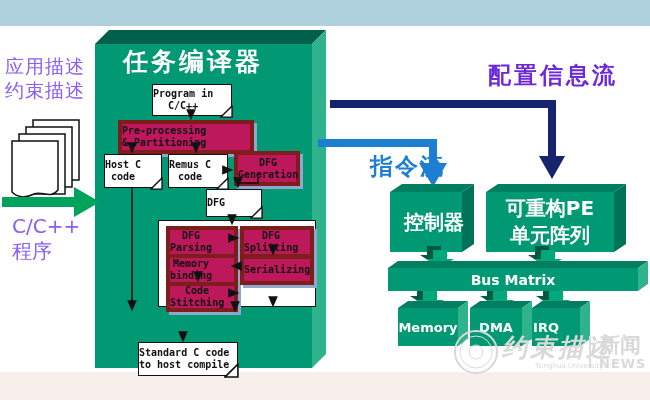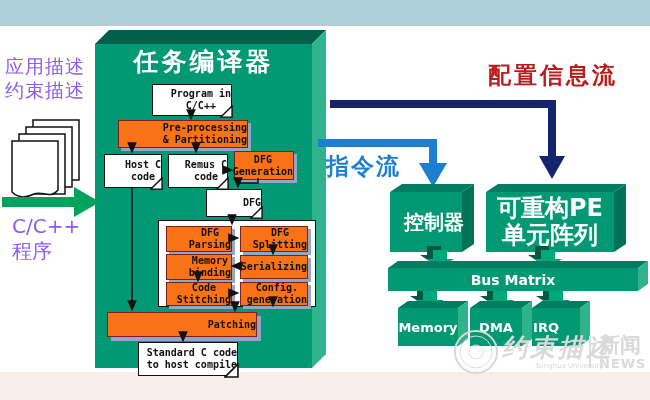--- a/index.html
+++ b/index.html
@@ -5,36 +5,36 @@
   html,body{margin:0;padding:0;}
   .stage{position:relative;width:650px;height:400px;background:#ffffff;overflow:hidden;
          font-family:"DejaVu Sans","Liberation Sans",sans-serif;}
   .abs{position:absolute;}
   .top-bar{left:0;top:0;width:650px;height:26px;background:#aed0dd;}
   .bottom-bar{left:0;top:372px;width:650px;height:28px;background:#f8efec;}
   .bgsvg{left:0;top:0;width:650px;height:400px;pointer-events:none;}
   .arrowsvg{left:0;top:0;width:650px;height:400px;pointer-events:none;z-index:6;}
 
   
-  .doc,.proc{position:absolute;display:flex;align-items:center;justify-content:flex-end;
+  .doc,.proc{position:absolute;display:flex;align-items:center;justify-content:flex-start;
         text-align:center;font-family:"DejaVu Sans Mono","Liberation Mono",monospace;
         font-weight:bold;font-size:10px;line-height:12px;white-space:pre-line;color:#111;z-index:4;}
   .doc{background:#fff;border:1.5px solid #111;}
-  .proc{background:#f97316;border:1px solid #7f1d1d;box-shadow:3px 3px 0 #8fa6cd;}
+  .proc{background:#be185d;border:4px solid #7f1d1d;box-shadow:3px 3px 0 #8fa6cd;}
   .container-box{position:absolute;left:158px;top:220px;width:156px;height:85px;
         background:#fff;border:1.5px solid #111;z-index:3;}
   .fold{position:absolute;right:-2px;bottom:-3px;}
 
   
   .glabel{position:absolute;color:#fff;font-weight:bold;display:flex;flex-direction:column;
         align-items:center;justify-content:center;text-align:center;z-index:5;white-space:pre-line;}
 
   .cn-green{position:absolute;color:#8b5cf6;font-weight:normal;white-space:pre-line;z-index:5;}
-  .title{position:absolute;left:95px;top:45px;width:217px;text-align:center;color:#fff;
-        font-weight:bold;font-size:25px;letter-spacing:3px;z-index:5;}
+  .title{position:absolute;left:95px;top:45px;width:217px;color:#fff;
+        font-weight:bold;font-size:25px;letter-spacing:3px;z-index:5;padding-left:28px;}
   .flowlabel{position:absolute;font-weight:bold;font-size:23px;z-index:5;letter-spacing:2px;}
 
   
   .wm{position:absolute;color:#d9d9d9;z-index:7;}
 </style>
 </head>
 <body>
 
 <div class="stage">
 
@@ -188,28 +188,21 @@
     <span>Memory
 binding</span>
   </div>
   <div class="proc" style="left:240px;top:255px;width:66px;height:22px;">
     <span>Serializing</span>
   </div>
   <div class="proc" style="left:166px;top:282px;width:64px;height:22px;">
     <span>Code
 Stitching</span>
   </div>
-  <div class="proc" style="left:240px;top:282px;width:66px;height:22px;">
-    <span>Config.
-generation</span>
-  </div>
-
-  <div class="proc" style="left:107px;top:312px;width:148px;height:23px;box-shadow:4px 4px 0 #8fa6cd;">
-    <span>Patching</span>
-  </div>
+
 
   <div class="doc" style="left:138px;top:342px;width:98px;height:32px;">
     <span>Standard C code
 to host compile</span>
     <svg class="fold" width="15" height="15" viewBox="0 0 14 14">
         <path d="M1,13 L13,1 L13,13 Z" fill="#fff" stroke="#111" stroke-width="1.5"></path>
       </svg>
   </div>
 
   <svg class="abs arrowsvg" viewBox="0 0 650 400">
@@ -230,25 +223,25 @@
       <path d="M239,266 H233"></path>
       <path d="M198,278 V280"></path>
       <path d="M231,293 H237"></path>
       <path d="M273,304 V305"></path>
       <path d="M235,305 V310"></path>
       <path d="M132,187 V309"></path>
       <path d="M183,336 V340"></path>
     </g>
   </svg>
 
-  <div class="flowlabel" style="left:488px;top:60px;color:#b91c1c;letter-spacing:3px;">配置信息流</div>
-  <div class="flowlabel" style="left:326px;top:151px;color:#1e7ed2;">指令流</div>
+  <div class="flowlabel" style="left:488px;top:60px;color:#6d28d9;letter-spacing:3px;">配置信息流</div>
+  <div class="flowlabel" style="left:326px;top:151px;color:#1e7ed2;padding-left:44px;">指令流</div>
 
   <div class="glabel" style="left:398px;top:192px;width:72px;height:60px;font-size:20px;">控制器</div>
-  <div class="glabel" style="left:486px;top:192px;width:128px;height:60px;font-size:24px;line-height:27px;">可重构PE
+  <div class="glabel" style="left:486px;top:192px;width:128px;height:60px;font-size:20px;line-height:27px;">可重构PE
 单元阵列</div>
   <div class="glabel" style="left:388px;top:268px;width:250px;height:23px;font-size:14px;">Bus Matrix</div>
   <div class="glabel" style="left:398px;top:308px;width:60px;height:38px;font-size:13px;">Memory</div>
   <div class="glabel" style="left:470px;top:308px;width:52px;height:38px;font-size:13px;">DMA</div>
   <div class="glabel" style="left:532px;top:308px;width:28px;height:38px;font-size:13px;">IRQ</div>
 
   <svg class="wm" style="left:452px;top:328px;" width="48" height="48" viewBox="0 0 48 48">
     <circle cx="24" cy="24" r="21" fill="none" stroke="#d8d8d8" stroke-width="2"></circle>
     <circle cx="24" cy="24" r="16" fill="none" stroke="#dcdcdc" stroke-width="1"></circle>
     <circle cx="24" cy="24" r="7" fill="none" stroke="#dcdcdc" stroke-width="1"></circle>

